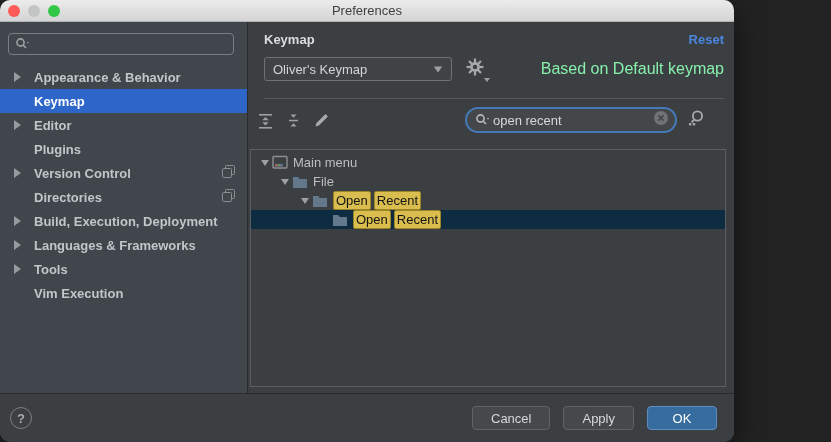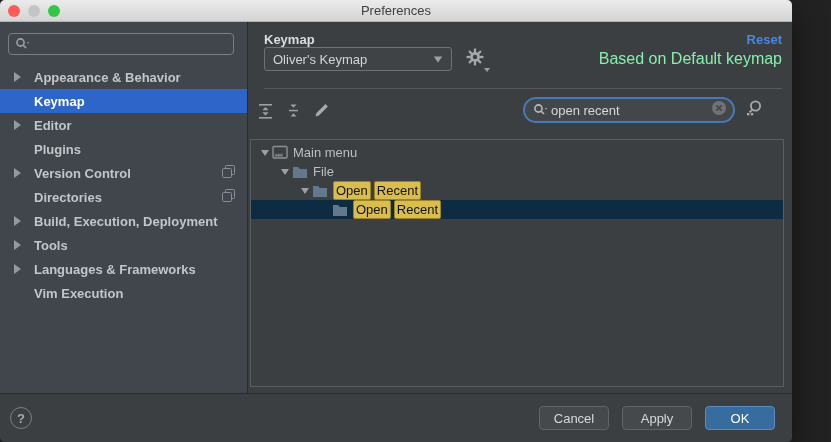--- a/index.html
+++ b/index.html
@@ -1,20 +1,20 @@
 <!DOCTYPE html>
 <html><head>
 <meta charset="utf-8">
 <style>
   * { margin:0; padding:0; box-sizing:border-box; }
   html,body { background:#222; }
   body { font-family:"Liberation Sans", sans-serif; }
   .window {
-    width:792px; height:442px; position:relative; overflow:hidden;
-    border-radius:5px; background:#3c3f41; box-shadow:0 10px 30px rgba(0,0,0,.5);
+    width:734px; height:442px; position:relative; overflow:hidden;
+    border-radius:10px; background:#3c3f41; box-shadow:0 10px 30px rgba(0,0,0,.5);
   }
   
   .titlebar {
     height:22px; background:linear-gradient(#ebebeb,#d4d4d4);
     border-bottom:1px solid #b4b4b4; position:relative;
     display:flex; align-items:center; justify-content:center;
   }
   .titlebar .title { font-size:13px; color:#404040; }
   .lights { position:absolute; left:8px; top:5px; display:flex; gap:8px; }
   .light { width:12px; height:12px; border-radius:50%; }
@@ -40,21 +40,21 @@
   .sb-item.selected { background:#2d65c9; color:#ffffff; }
   .sb-item .proj { margin-left:auto; margin-right:12px; }
   .tri-r { width:0; height:0; border-left:7px solid #969a9e; border-top:5px solid transparent; border-bottom:5px solid transparent; }
   .tri-d { width:0; height:0; border-top:7px solid #969a9e; border-left:5px solid transparent; border-right:5px solid transparent; }
   
   .panel { flex:1; display:flex; flex-direction:column; position:relative; background:#3c3f41; }
   .panel-head { padding:10px 10px 0 16px; }
   .head-row1 { display:flex; align-items:center; }
   .panel-title { font-size:13px; font-weight:bold; color:#dadcde; }
   .reset-link { margin-left:auto; font-size:13px; font-weight:bold; color:#4a86e0; cursor:pointer; }
-  .head-row2 { display:flex; align-items:center; position:relative; }
+  .head-row2 { display:flex; align-items:center; margin-top:10px; position:relative; }
   .keymap-select {
     width:188px; height:24px; border:1px solid #6e7276; border-radius:3px;
     display:flex; align-items:center; padding:0 8px; color:#d2d4d6; font-size:13px; background:#3f4346; cursor:pointer;
   }
   .keymap-select .dd { margin-left:auto; }
   .gear-wrap { margin-left:14px; position:relative; cursor:pointer; }
   .gear-dd { position:absolute; right:-6px; bottom:-2px; }
   .tri-dd { width:0; height:0; border-top:4px solid #9da0a3; border-left:3px solid transparent; border-right:3px solid transparent; }
   .based-on { margin-left:auto; font-size:16px; color:#86efac; }
   .head-sep { border-bottom:1px solid #56595b; margin-top:17px; }
@@ -90,21 +90,21 @@
     height:49px; border-top:1px solid #2b2b2b; display:flex; align-items:center;
     padding:0 17px 0 10px; background:#3c3f41;
   }
   .help-btn {
     width:22px; height:22px; border-radius:50%; border:1px solid #7b7f83; color:#a6aaae;
     font-size:13px; font-weight:bold; display:flex; align-items:center; justify-content:center; cursor:pointer;
   }
   .btns { margin-left:auto; display:flex; gap:13px; }
   .btn {
     min-width:70px; height:24px; border-radius:4px; font-size:13px;
-    display:flex; align-items:center; justify-content:center; cursor:pointer; padding:0 10px;
+    display:flex; align-items:center; justify-content:center; cursor:pointer; padding:0 18px;
   }
   .btn.plain { background:#45494c; border:1px solid #5f6468; color:#d6d9db; }
   .btn.primary { background:#366d9e; border:1px solid #5d8cc1; color:#ffffff; }
 </style>
 </head>
 <body>
 
 <div class="window">
 
   <div class="titlebar">
@@ -175,27 +175,27 @@
       <div class="sb-item">
         <span class="chev">
             <span class="tri-r"></span>
           </span>
         <span>Build, Execution, Deployment</span>
       </div>
       <div class="sb-item">
         <span class="chev">
             <span class="tri-r"></span>
           </span>
+        <span>Languages &amp; Frameworks</span>
+      </div>
+      <div class="sb-item">
+        <span class="chev">
+            <span class="tri-r"></span>
+          </span>
         <span>Tools</span>
-      </div>
-      <div class="sb-item">
-        <span class="chev">
-            <span class="tri-r"></span>
-          </span>
-        <span>Languages &amp; Frameworks</span>
       </div>
       <div class="sb-item">
         <span class="chev"></span>
         <span>Vim Execution</span>
       </div>
     </div>
 
     <div class="panel">
       <div class="panel-head">
         <div class="head-row1">

